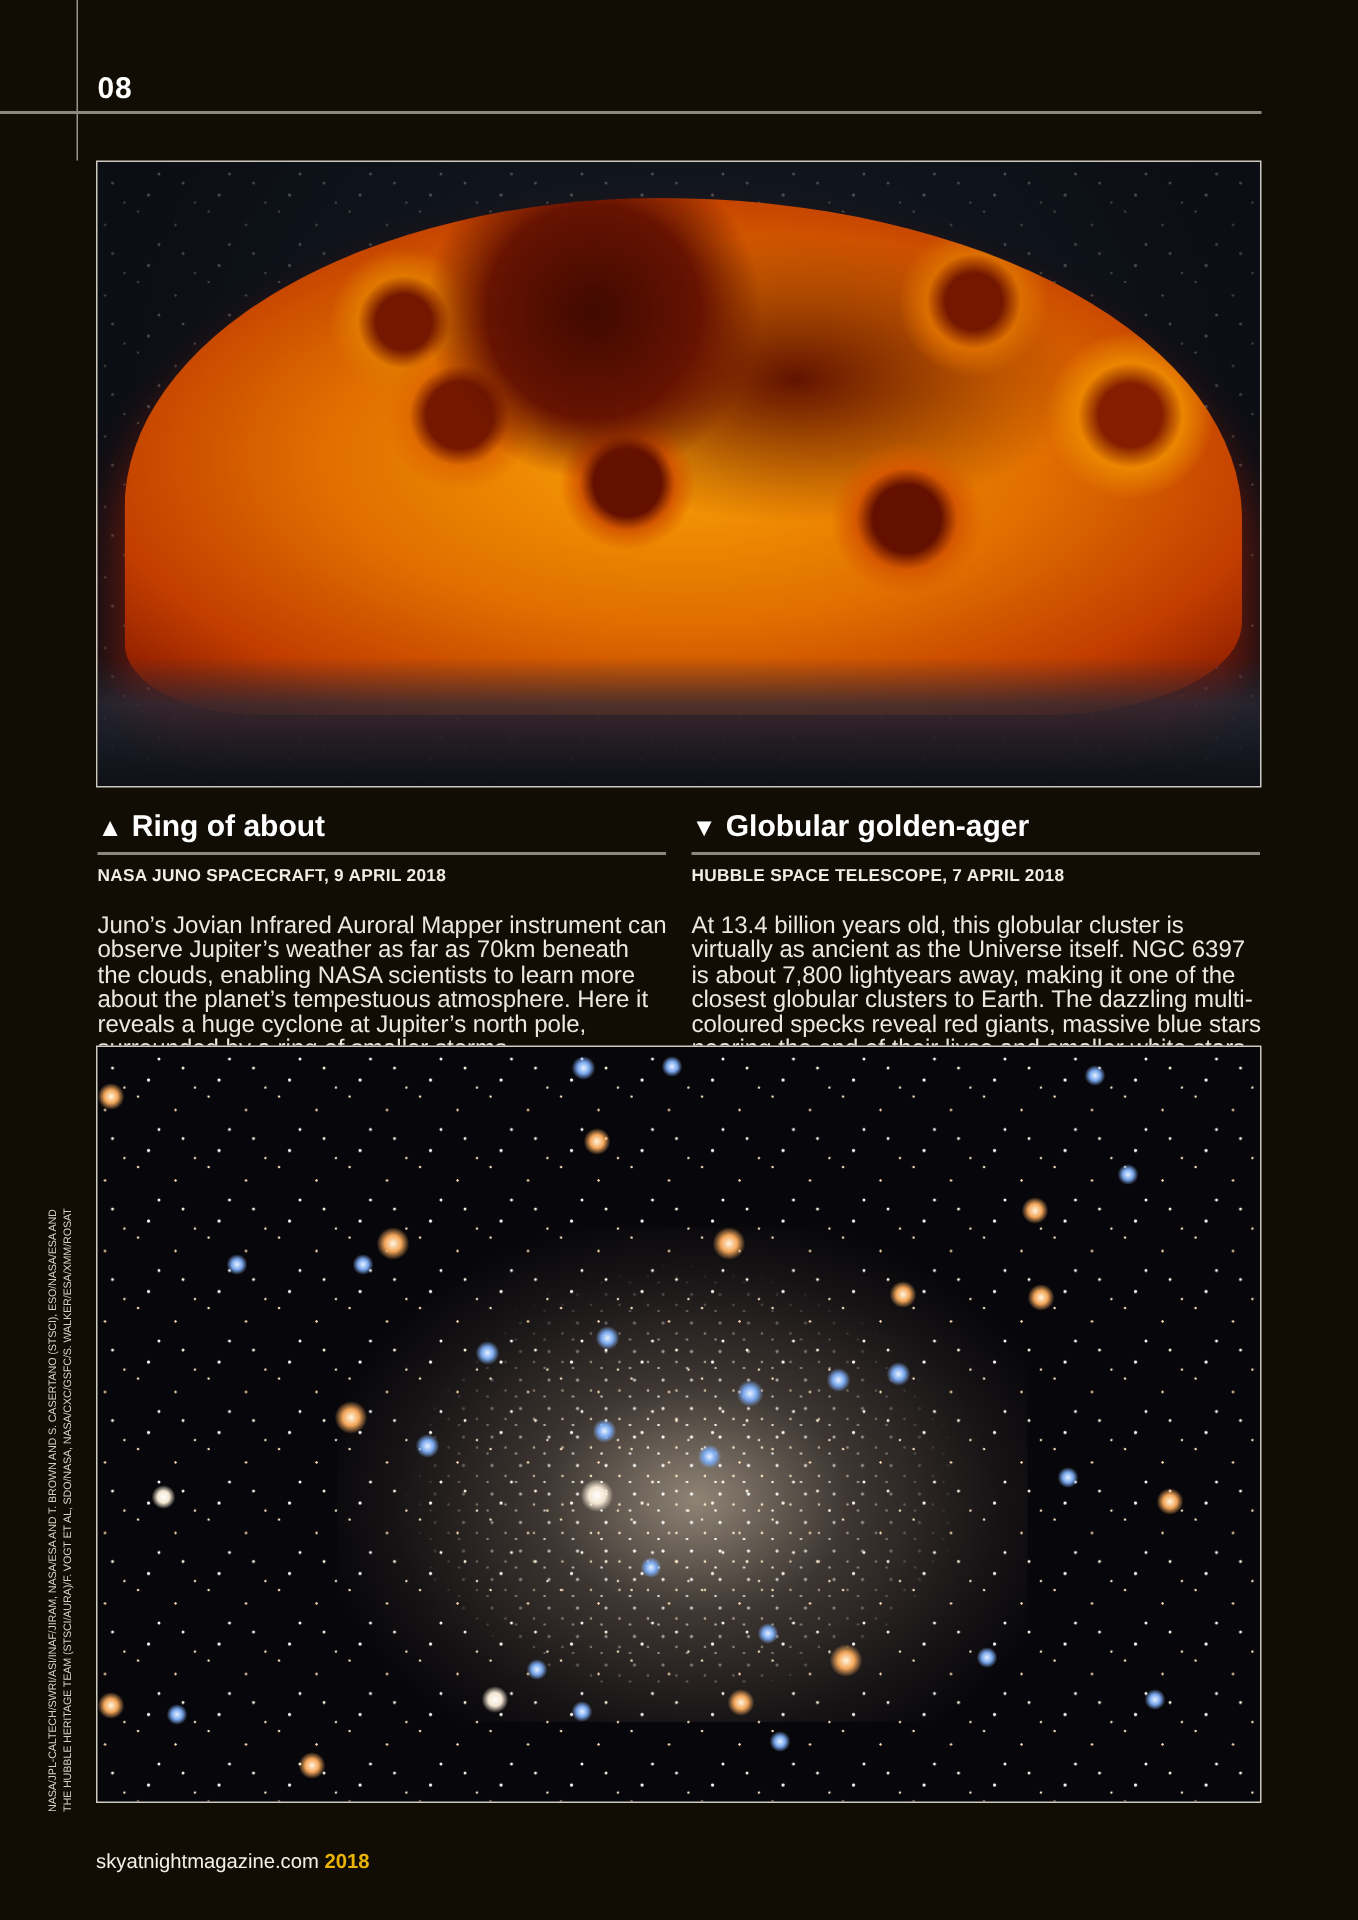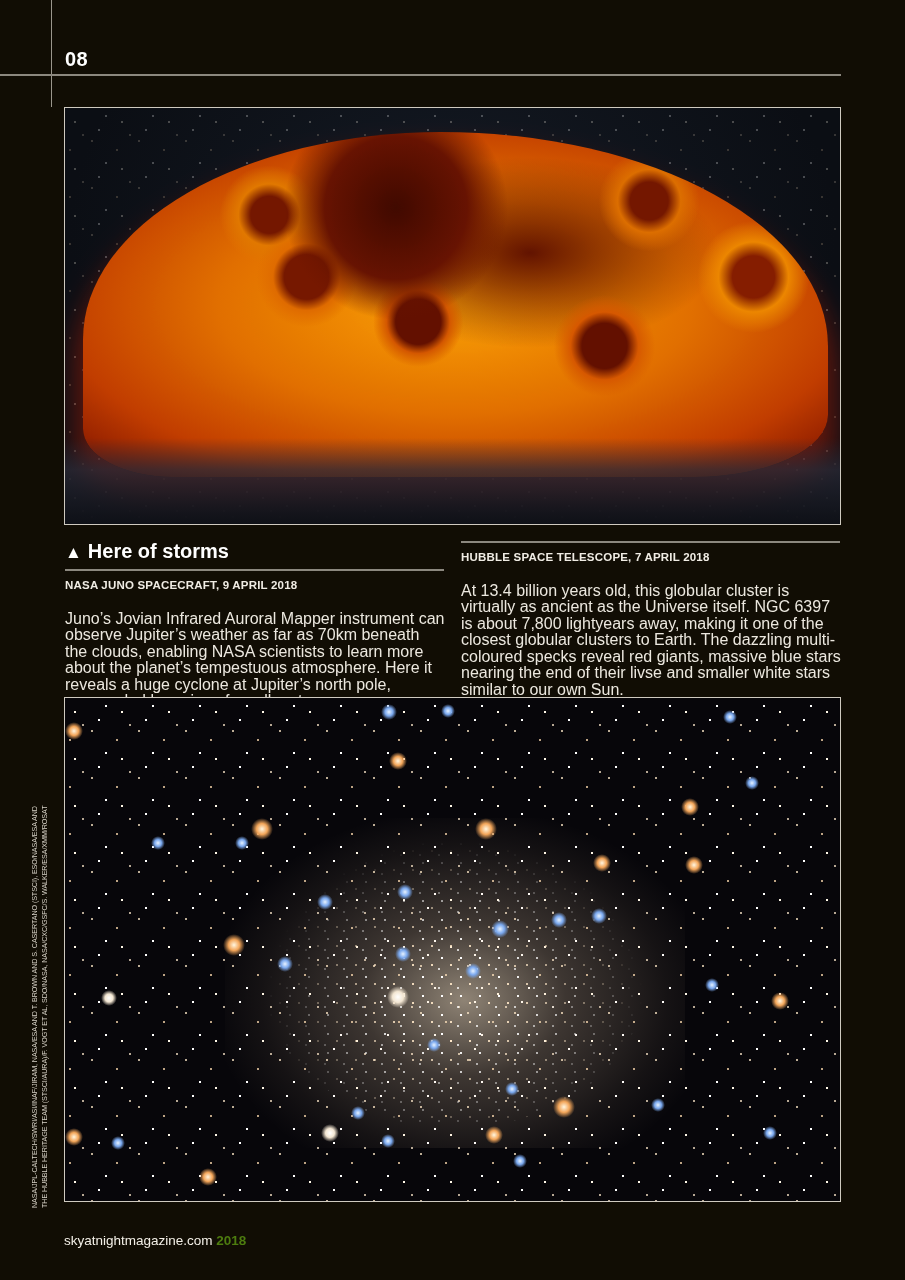--- a/index.html
+++ b/index.html
@@ -77,45 +77,48 @@
   .cap-rule { height: 1.5px; background: #8c887f; margin-top: 3px; width: 379px; }
   .cap-source { font-size: 11.5px; font-weight: bold; color: #f0ece4; margin-top: 8px; letter-spacing: 0.2px; }
   .cap-body { font-size: 16px; font-weight: normal; color: #ece8df; line-height: 16.5px; margin-top: 20px; width: 380px; }
 
   .credit {
     position: absolute; left: 30px; top: 1208px; width: 440px;
     transform: rotate(-90deg); transform-origin: 0 0;
     font-size: 7.2px; color: #d8d3c8; line-height: 9.5px; letter-spacing: -0.1px;
   }
   .footer { position: absolute; left: 64px; top: 1233px; font-size: 13.5px; color: #f4f0e8; }
-  .footer b { font-weight: bold; color: #4d7c0f; }
+  .footer b { font-weight: bold; color: #eab308; }
 </style>
 </head>
 <body>
 
 <div class="vline"></div>
 <div class="hline"></div>
 <div class="page-num">08</div>
 
 <div class="photo photo-jupiter">
   <div class="stars-bg" style="opacity:0.25"></div>
   <div class="jup-body"></div>
   <div class="jup-haze"></div>
 </div>
 
 <div class="caption left">
   <div class="cap-title">
-    <span class="tri">▲</span><span>Here of storms</span>
+    <span class="tri">▲</span><span>Ring of about</span>
   </div>
   <div class="cap-rule"></div>
   <div class="cap-source">NASA JUNO SPACECRAFT, 9 APRIL 2018</div>
   <div class="cap-body">Juno’s Jovian Infrared Auroral Mapper instrument can observe Jupiter’s weather as far as 70km beneath the clouds, enabling NASA scientists to learn more about the planet’s tempestuous atmosphere. Here it reveals a huge cyclone at Jupiter’s north pole, surrounded by a ring of smaller storms.</div>
 </div>
 
 <div class="caption right">
+  <div class="cap-title">
+    <span class="tri">▼</span><span>Globular golden-ager</span>
+  </div>
   <div class="cap-rule"></div>
   <div class="cap-source">HUBBLE SPACE TELESCOPE, 7 APRIL 2018</div>
   <div class="cap-body">At 13.4 billion years old, this globular cluster is virtually as ancient as the Universe itself. NGC 6397 is about 7,800 lightyears away, making it one of the closest globular clusters to Earth. The dazzling multi-coloured specks reveal red giants, massive blue stars nearing the end of their livse and smaller white stars similar to our own Sun.</div>
 </div>
 
 <div class="photo photo-cluster">
   <div class="stars-bg"></div>
   <div class="stars-core"></div>
   <div class="stars-dense"></div>
   <div class="bstar blue" style="left:316px;top:6px;width:16px;height:16px"></div>

